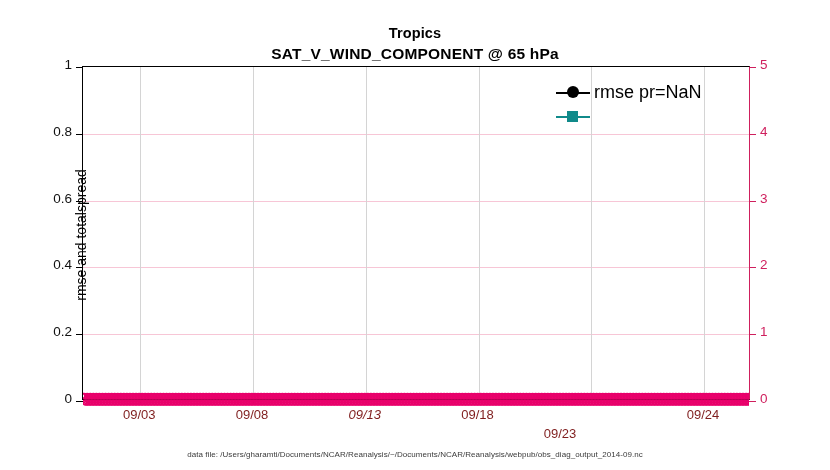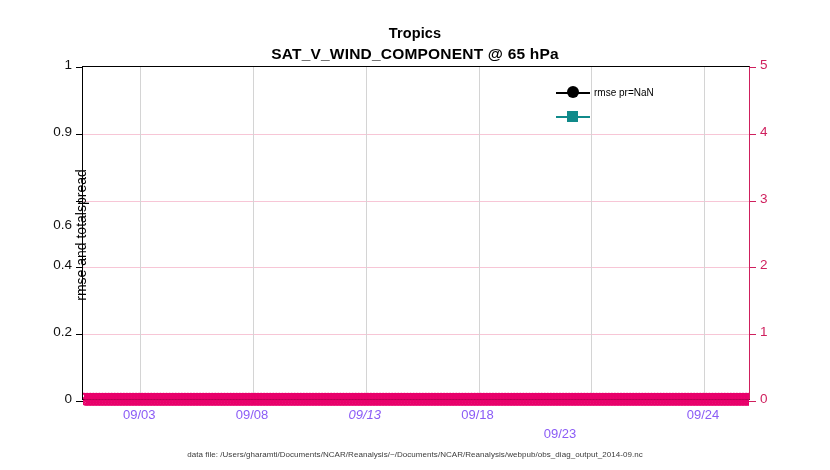--- a/index.html
+++ b/index.html
@@ -55,21 +55,21 @@
   .ytick-l{
     position:absolute;width:60px;text-align:right;
     font-size:13.5px;color:#111;
   }
   .ytick-r{
     position:absolute;width:40px;text-align:left;
     font-size:13.5px;color:#cf1f5d;
   }
   .xtick-l{
     position:absolute;width:80px;text-align:center;
-    font-size:13px;color:#8b5cf6;
+    font-size:13px;color:#7f1d1d;
   }
 
   
   .axis-title-left{
     position:absolute;
     left:15px;top:50%;
     transform:translateY(-50%) rotate(-90deg);
     transform-origin:center center;
     font-size:14px;color:#000;white-space:nowrap;
   }
@@ -106,21 +106,21 @@
   .legend-marker-circle{
     position:absolute;left:11px;top:3px;
     width:12px;height:12px;border-radius:50%;
     background:#000;
   }
   .legend-marker-square{
     position:absolute;left:11px;top:3.5px;
     width:11px;height:11px;
     background:#108a8a;
   }
-  .legend-label{font-size:10px;color:#000;}
+  .legend-label{font-size:18px;color:#000;}
 
   
   .obs-band{
     position:absolute;
     left:83px;top:389px;
     width:666px;height:21px;
     overflow:hidden;
     pointer-events:none;
   }
   .obs-band svg{display:block;}
@@ -167,23 +167,23 @@
       <div class="tick-bottom" style="left: 621.04px;"></div>
     </div>
 
   <div id="tick-layer">
       <div class="ytick-l" style="left: 12px; top: 391px;">0</div>
       <div class="ytick-r" style="left: 760px; top: 391px;">0</div>
       <div class="ytick-l" style="left: 12px; top: 324.2px;">0.2</div>
       <div class="ytick-r" style="left: 760px; top: 324.2px;">1</div>
       <div class="ytick-l" style="left: 12px; top: 257.4px;">0.4</div>
       <div class="ytick-r" style="left: 760px; top: 257.4px;">2</div>
-      <div class="ytick-l" style="left: 12px; top: 190.6px; margin-top: 26px;">0.6</div>
+      <div class="ytick-l" style="left: 12px; top: 190.6px;">0.6</div>
       <div class="ytick-r" style="left: 760px; top: 190.6px;">3</div>
-      <div class="ytick-l" style="left: 12px; top: 123.8px;">0.9</div>
+      <div class="ytick-l" style="left: 12px; top: 123.8px;">0.8</div>
       <div class="ytick-r" style="left: 760px; top: 123.8px;">4</div>
       <div class="ytick-l" style="left: 12px; top: 57px;">1</div>
       <div class="ytick-r" style="left: 760px; top: 57px;">5</div>
       <div class="xtick-l" style="left: 99.2476px; top: 407px;">09/03</div>
       <div class="xtick-l" style="left: 212.006px; top: 407px;">09/08</div>
       <div class="xtick-l" style="left: 324.764px; top: 407px; font-style: italic;">09/13</div>
       <div class="xtick-l" style="left: 437.523px; top: 407px;">09/18</div>
       <div class="xtick-l" style="left: 520px; top: 407px; margin-top: 19px;">09/23</div>
       <div class="xtick-l" style="left: 663.04px; top: 407px;">09/24</div>
     </div>

